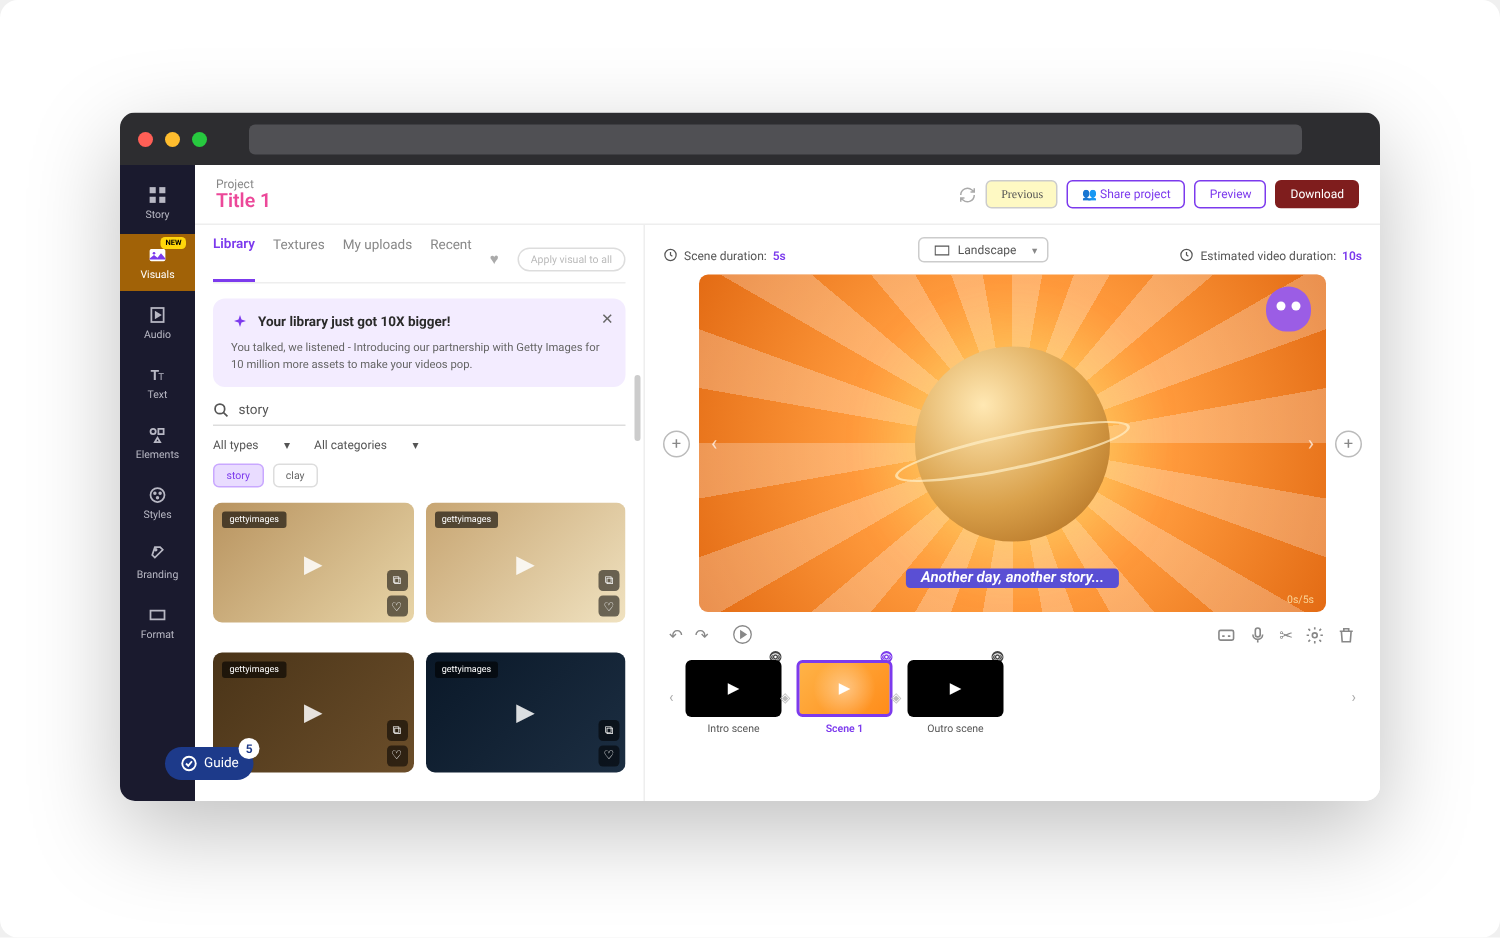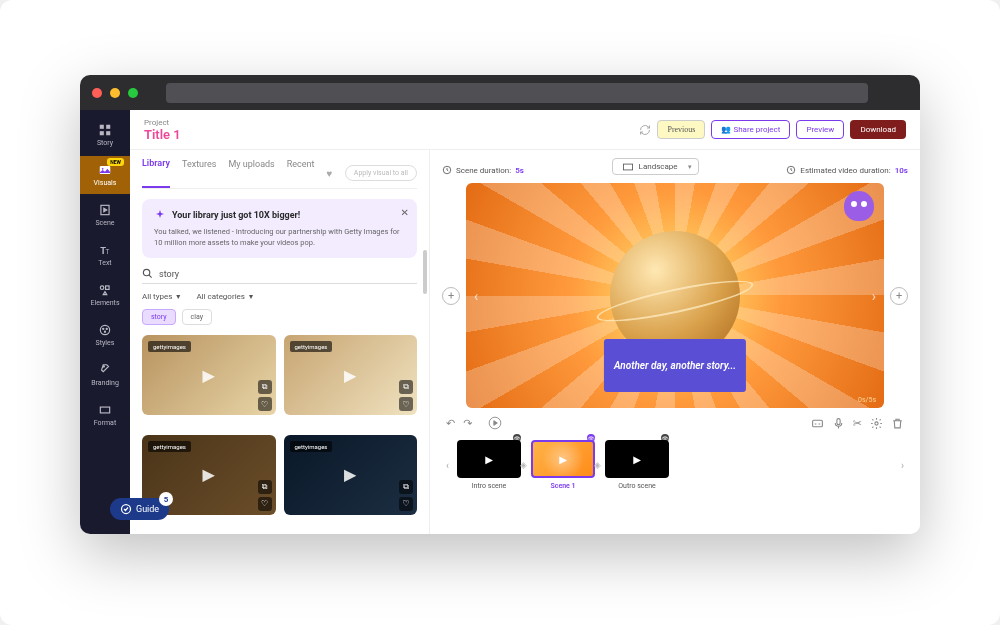--- a/index.html
+++ b/index.html
@@ -37,21 +37,21 @@
 .tab.active { color:#7c3aed; border-bottom:2px solid #7c3aed; font-weight:600; }
 .apply-btn { margin-left:auto; border:1px solid #ddd; color:#bbb; padding:3px 8px; font-size:7px; border-radius:12px; }
 .banner { margin-top:10px; background:#f3ecff; border-radius:8px; padding:10px 12px; position:relative; }
 .banner-title { font-size:9px; font-weight:700; color:#2a2a2a; display:flex; align-items:center; gap:6px; }
 .banner-title svg { color:#7c3aed; }
 .banner-body { font-size:7.5px; color:#666; margin-top:6px; line-height:1.4; }
 .banner-close { position:absolute; top:8px; right:8px; color:#666; cursor:pointer; font-size:10px; }
 .search-row { margin-top:10px; border-bottom:1px solid #ddd; padding-bottom:4px; display:flex; align-items:center; gap:6px; }
 .search-row input { border:none; outline:none; font-size:9px; flex:1; color:#555; }
 .filters { display:flex; gap:16px; margin-top:8px; font-size:8px; color:#555; }
-.filter { display:flex; align-items:flex-start; gap:4px; cursor:pointer; }
+.filter { display:flex; align-items:flex-start; gap:17px; cursor:pointer; }
 .chips { display:flex; gap:6px; margin-top:8px; }
 .chip { font-size:7px; padding:3px 8px; border-radius:4px; border:1px solid #ddd; color:#666; cursor:pointer; }
 .chip.active { background:#e9dcff; border-color:#c9a8ff; color:#7c3aed; }
 .grid { margin-top:10px; display:grid; grid-template-columns:1fr 1fr; gap:8px; overflow:hidden; flex:1; }
 .thumb { position:relative; height:80px; border-radius:6px; overflow:hidden; cursor:pointer; background:#3a2f1e; display:flex; align-items:center; justify-content:center; }
 .thumb.dark { background:linear-gradient(135deg,#0a1828,#1c2e42); }
 .thumb.book1 { background:linear-gradient(135deg,#b8935f,#e8d5a8); }
 .thumb.book2 { background:linear-gradient(135deg,#c7a572,#f0e2c0); }
 .thumb.oldbook { background:linear-gradient(135deg,#4a3418,#6b4e2a); }
 .thumb-tag { position:absolute; top:6px; left:6px; background:rgba(0,0,0,0.6); color:#fff; font-size:6px; padding:2px 5px; border-radius:2px; }
@@ -68,21 +68,21 @@
 .pr-top-right .dur{color:#7c3aed;font-weight:600}
 .preview-row { display:flex; align-items:center; gap:6px; margin-top:8px; }
 .add-circle { width:18px; height:18px; border:1px solid #bbb; border-radius:50%; display:flex; align-items:center; justify-content:center; color:#888; font-size:11px; cursor:pointer; }
 .preview { flex:1; height:225px; border-radius:6px; position:relative; overflow:hidden; background:radial-gradient(circle at center,#ffd966 0%,#ff9a3c 45%,#e36b14 100%); display:flex; align-items:center; justify-content:center; }
 .rays { position:absolute; inset:0; background:repeating-conic-gradient(from 0deg,rgba(255,255,255,0.25) 0deg 10deg,transparent 10deg 20deg); }
 .globe { width:130px; height:130px; border-radius:50%; background:radial-gradient(circle at 35% 30%,#ffe8b3,#d9a04a 55%,#a86418); position:relative; z-index:2; box-shadow:0 0 40px rgba(255,200,100,0.6); }
 .globe::after { content:""; position:absolute; top:45%; left:-15px; right:-15px; height:20px; border:2px solid rgba(255,240,200,0.7); border-radius:50%; transform:rotate(-12deg); }
 .mascot { position:absolute; top:8px; right:10px; width:30px; height:30px; background:#9b5de5; border-radius:50% 50% 45% 45%; z-index:3; }
 .mascot::before,.mascot::after{content:"";position:absolute;width:6px;height:6px;background:#fff;border-radius:50%;top:10px;}
 .mascot::before{left:7px}.mascot::after{right:7px}
-.caption { position:absolute; bottom:16px; left:50%; transform:translateX(-50%); background:#5a4fd4; color:#fff; padding:21px 10px; font-size:10px; font-weight:600; border-radius:3px; z-index:3; font-style:italic;margin-top:40px; }
+.caption { position:absolute; bottom:16px; left:50%; transform:translateX(-50%); background:#5a4fd4; color:#fff; padding:1px 10px; font-size:10px; font-weight:600; border-radius:3px; z-index:3; font-style:italic;margin-top:40px; }
 .prev-nav { position:absolute; top:50%; transform:translateY(-50%); color:rgba(255,255,255,0.7); font-size:14px; z-index:3; cursor:pointer; }
 .prev-nav.l{left:8px}.prev-nav.r{right:8px}
 .preview-time { position:absolute; bottom:4px; right:8px; color:rgba(255,235,180,0.8); font-size:7px; z-index:3; }
 .toolbar { display:flex; align-items:center; margin-top:8px; padding:0 4px; gap:8px; color:#888; font-size:11px; }
 .toolbar .spacer{flex:1}
 .tb-btn { cursor:pointer; }
 .timeline { display:flex; align-items:center; gap:8px; margin-top:10px; padding:0 4px; }
 .tl-nav { color:#aaa; font-size:10px; cursor:pointer; }
 .scene-wrap { display:flex; gap:10px; }
 .scene { display:flex; flex-direction:column; align-items:center; gap:4px; position:relative; }
@@ -126,21 +126,21 @@
               <circle cx="8" cy="10" r="1.5" fill="#7c3aed"></circle>
               <path d="M3 16l5-4 4 3 4-5 5 6v1H3z" fill="#7c3aed"></path>
             </svg>
        <span class="sb-label">Visuals</span>
      </div>
      <div class="sb-item">
        <svg viewBox="0 0 24 24" fill="none" stroke="currentColor" stroke-width="2">
               <rect x="5" y="4" width="14" height="16"></rect>
               <path d="M10 9v6l5-3z" fill="currentColor"></path>
             </svg>
-       <span class="sb-label">Scene</span>
+       <span class="sb-label">Audio</span>
      </div>
      <div class="sb-item">
        <svg viewBox="0 0 24 24" fill="currentColor">
               <text x="4" y="18" font-size="16" font-weight="700">T</text>
               <text x="13" y="18" font-size="11">T</text>
             </svg>
        <span class="sb-label">Text</span>
      </div>
      <div class="sb-item">
        <svg viewBox="0 0 24 24" fill="none" stroke="currentColor" stroke-width="2">

